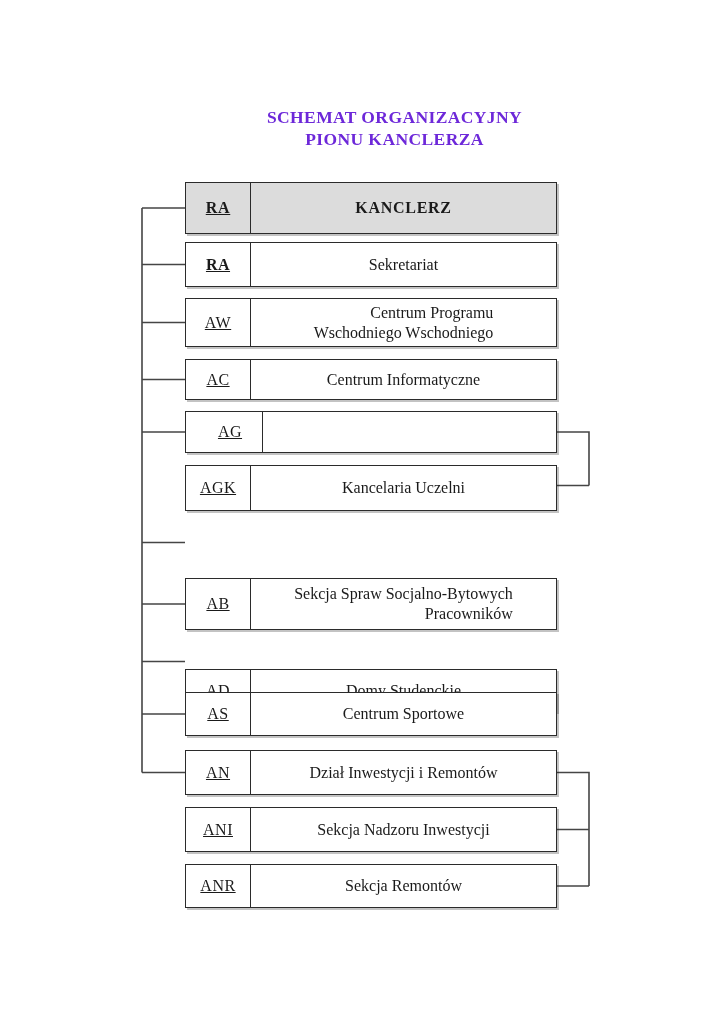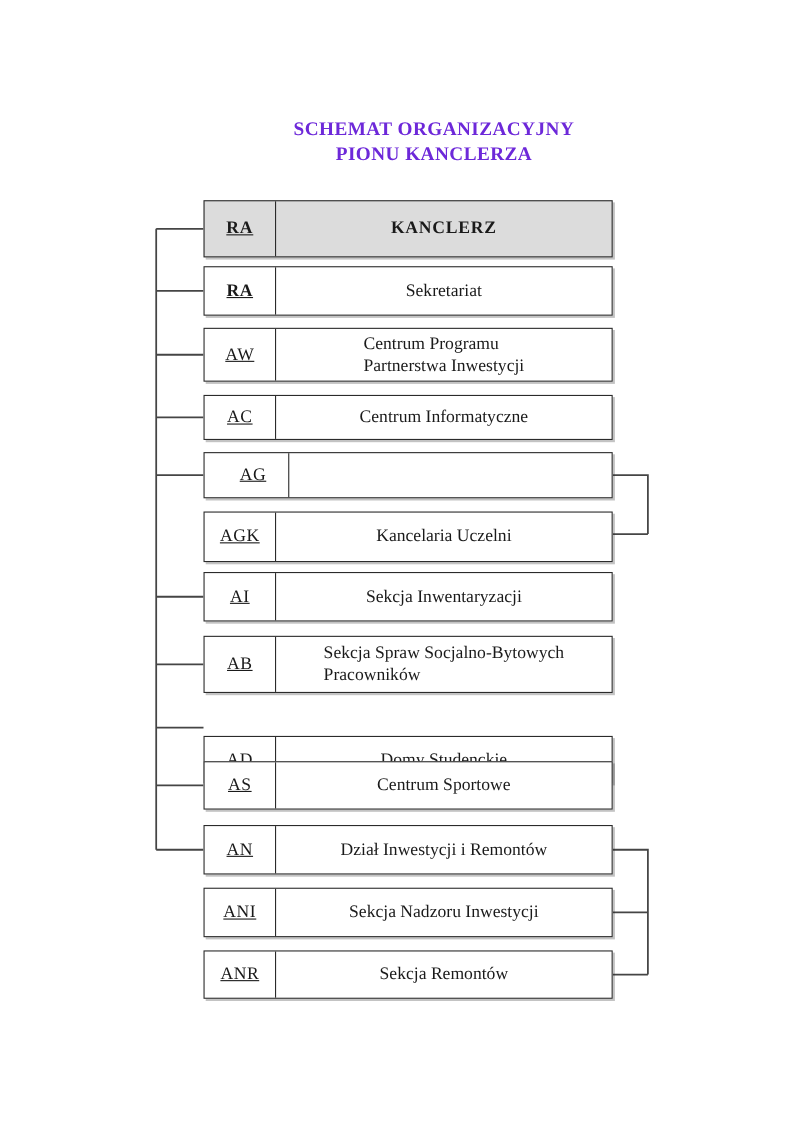--- a/index.html
+++ b/index.html
@@ -58,21 +58,21 @@
     font-size: 16px;
     color: #1a1a1a;
     letter-spacing: 0.5px;
     text-decoration: underline;
   }
   .org-name {
     flex: 1;
     display: flex;
     align-items: center;
     justify-content: center;
-    text-align: left;
+    text-align: right;
     font-size: 16px;
     line-height: 20px;
     color: #1a1a1a;
     white-space: pre-line;
     padding: 0 6px;
   }
   .org-row.header { background: #dcdcdc; }
   .org-row.header .org-code,
   .org-row.header .org-name { font-weight: bold; letter-spacing: 0.7px; }
   .org-row.bold-code .org-code { font-weight: bold; }
@@ -95,36 +95,32 @@
       <div class="org-code">RA</div>
       <div class="org-name">KANCLERZ</div>
     </div>
     <div class="org-row bold-code" style="top: 242px; height: 45px;">
       <div class="org-code">RA</div>
       <div class="org-name">Sekretariat</div>
     </div>
     <div class="org-row" style="top: 298px; height: 49px;">
       <div class="org-code">AW</div>
       <div class="org-name">Centrum Programu
-Partnerstwa Inwestycji</div>
+Wschodniego Wschodniego</div>
     </div>
     <div class="org-row" style="top: 359px; height: 41px;">
       <div class="org-code">AC</div>
       <div class="org-name">Centrum Informatyczne</div>
     </div>
     <div class="org-row" style="top: 411px; height: 42px; padding-left: 12px;">
       <div class="org-code">AG</div>
     </div>
     <div class="org-row" style="top: 465px; height: 46px;">
       <div class="org-code">AGK</div>
       <div class="org-name">Kancelaria Uczelni</div>
-    </div>
-    <div class="org-row" style="top: 520px; height: 45px;">
-      <div class="org-code">AI</div>
-      <div class="org-name">Sekcja Inwentaryzacji</div>
     </div>
     <div class="org-row" style="top: 578px; height: 52px;">
       <div class="org-code">AB</div>
       <div class="org-name">Sekcja Spraw Socjalno-Bytowych
 Pracowników</div>
     </div>
     <div class="org-row" style="top: 640px; height: 43px; margin-top: 29px;">
       <div class="org-code">AD</div>
       <div class="org-name">Domy Studenckie</div>
     </div>

